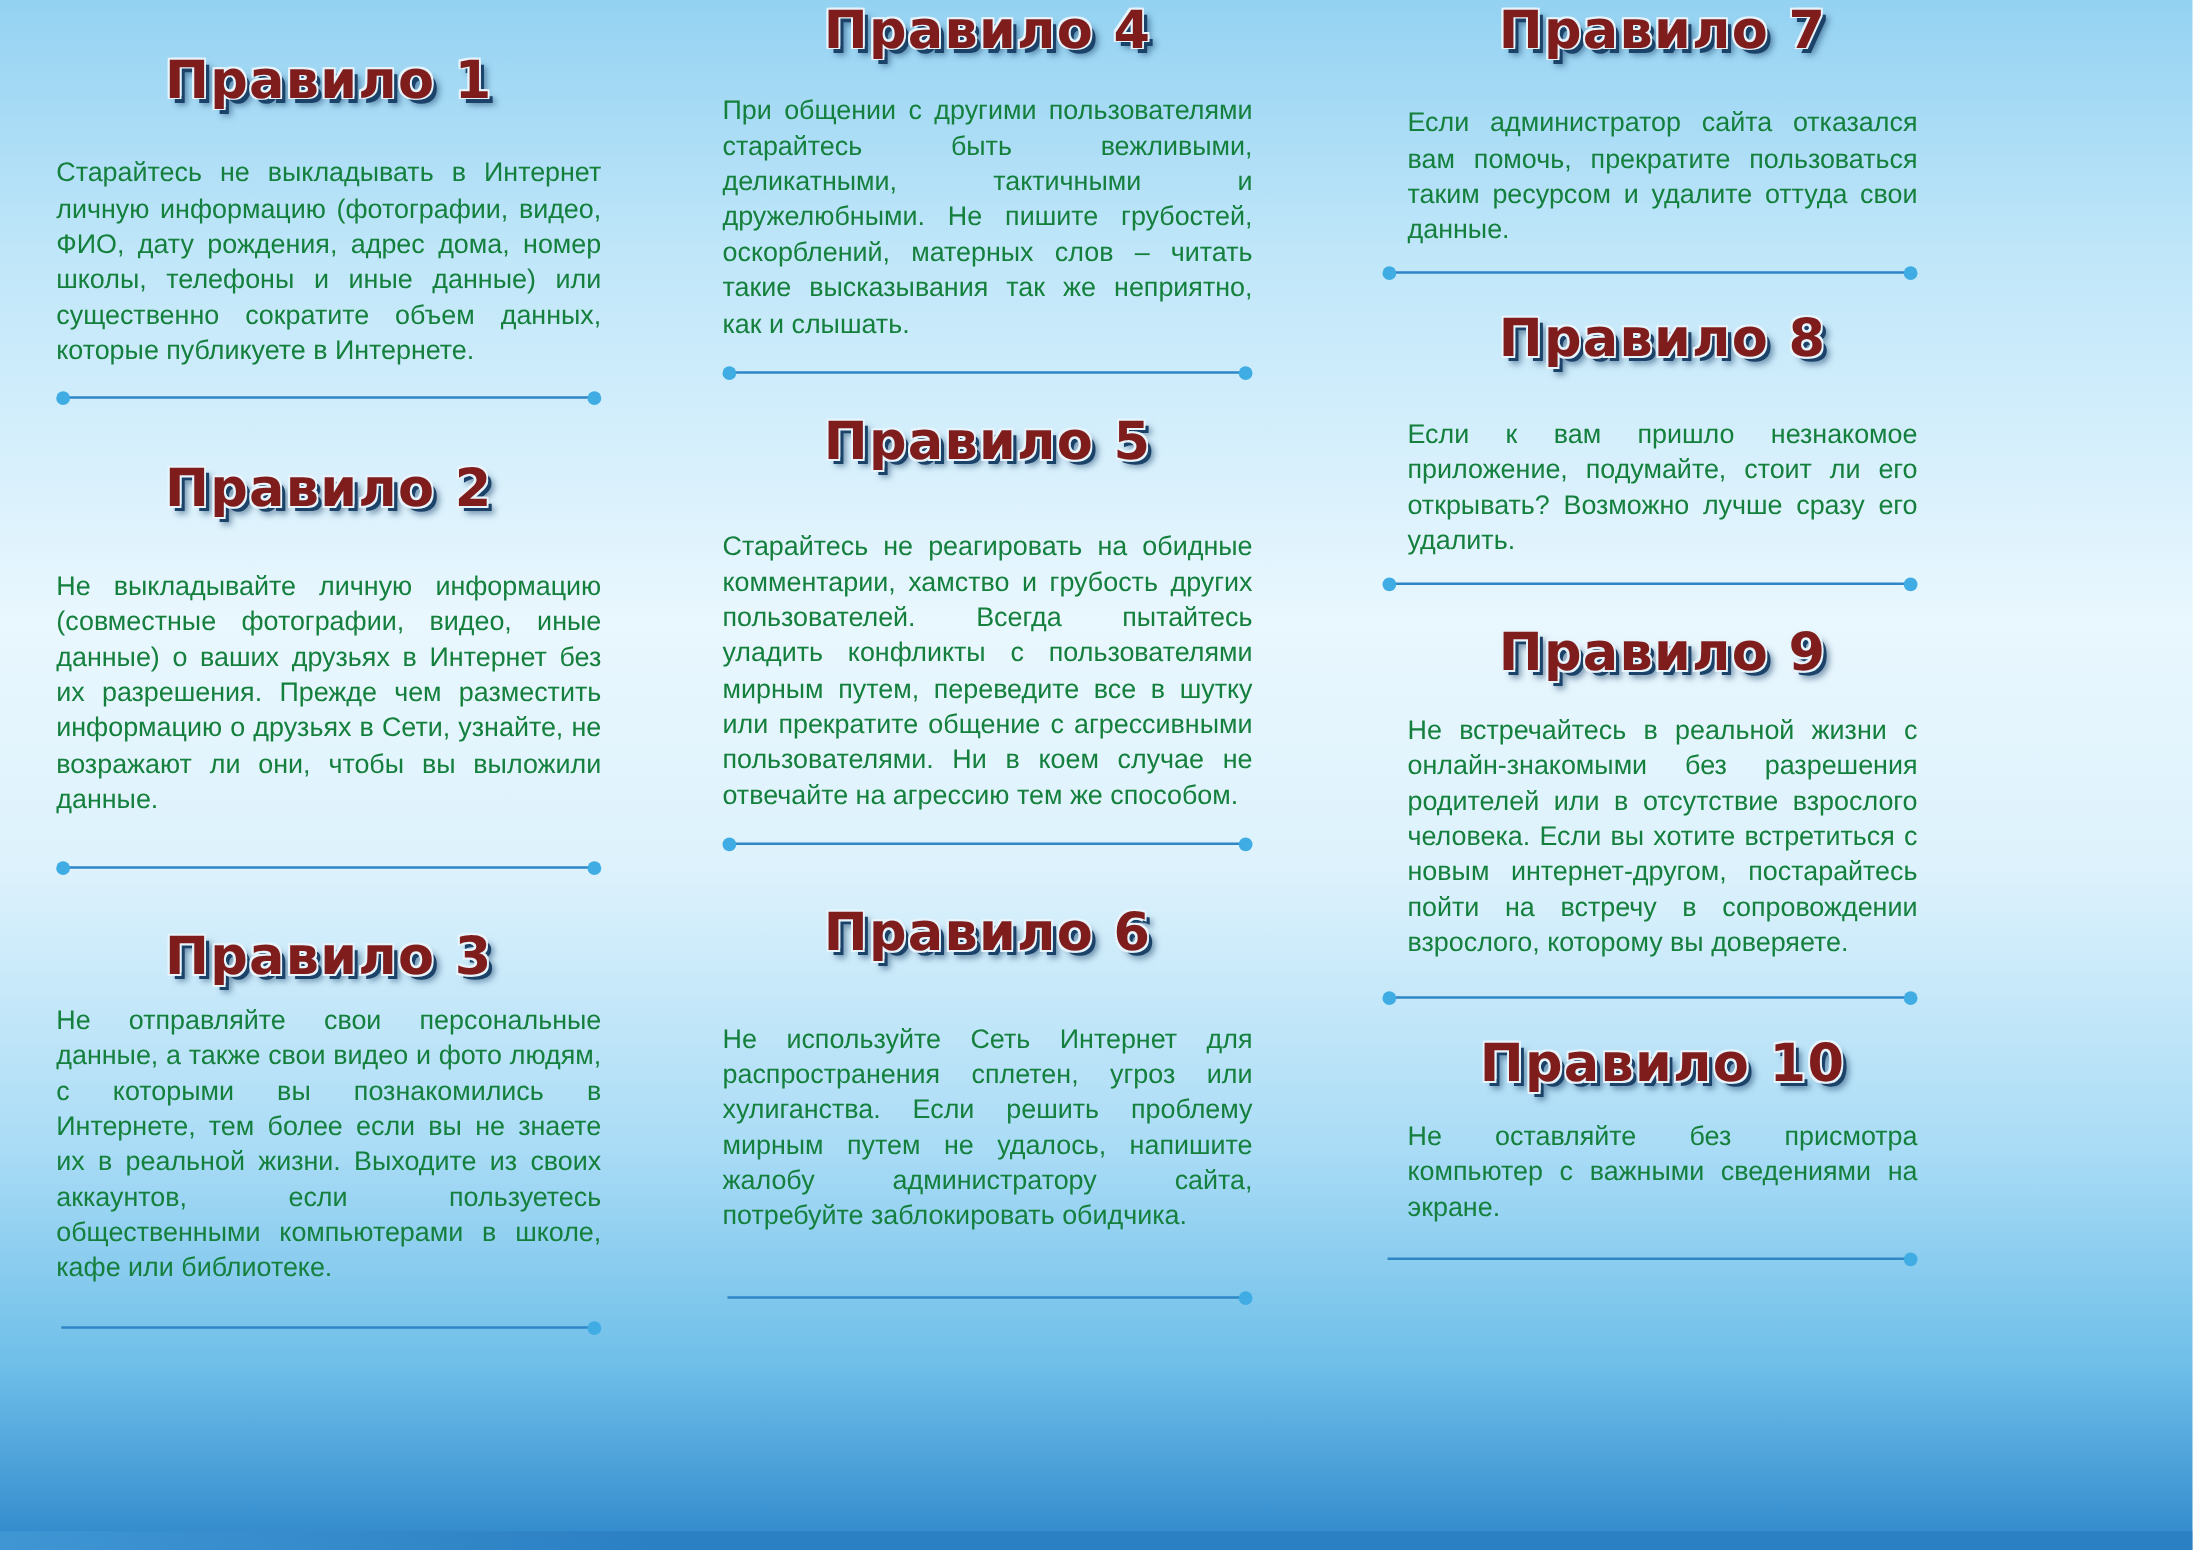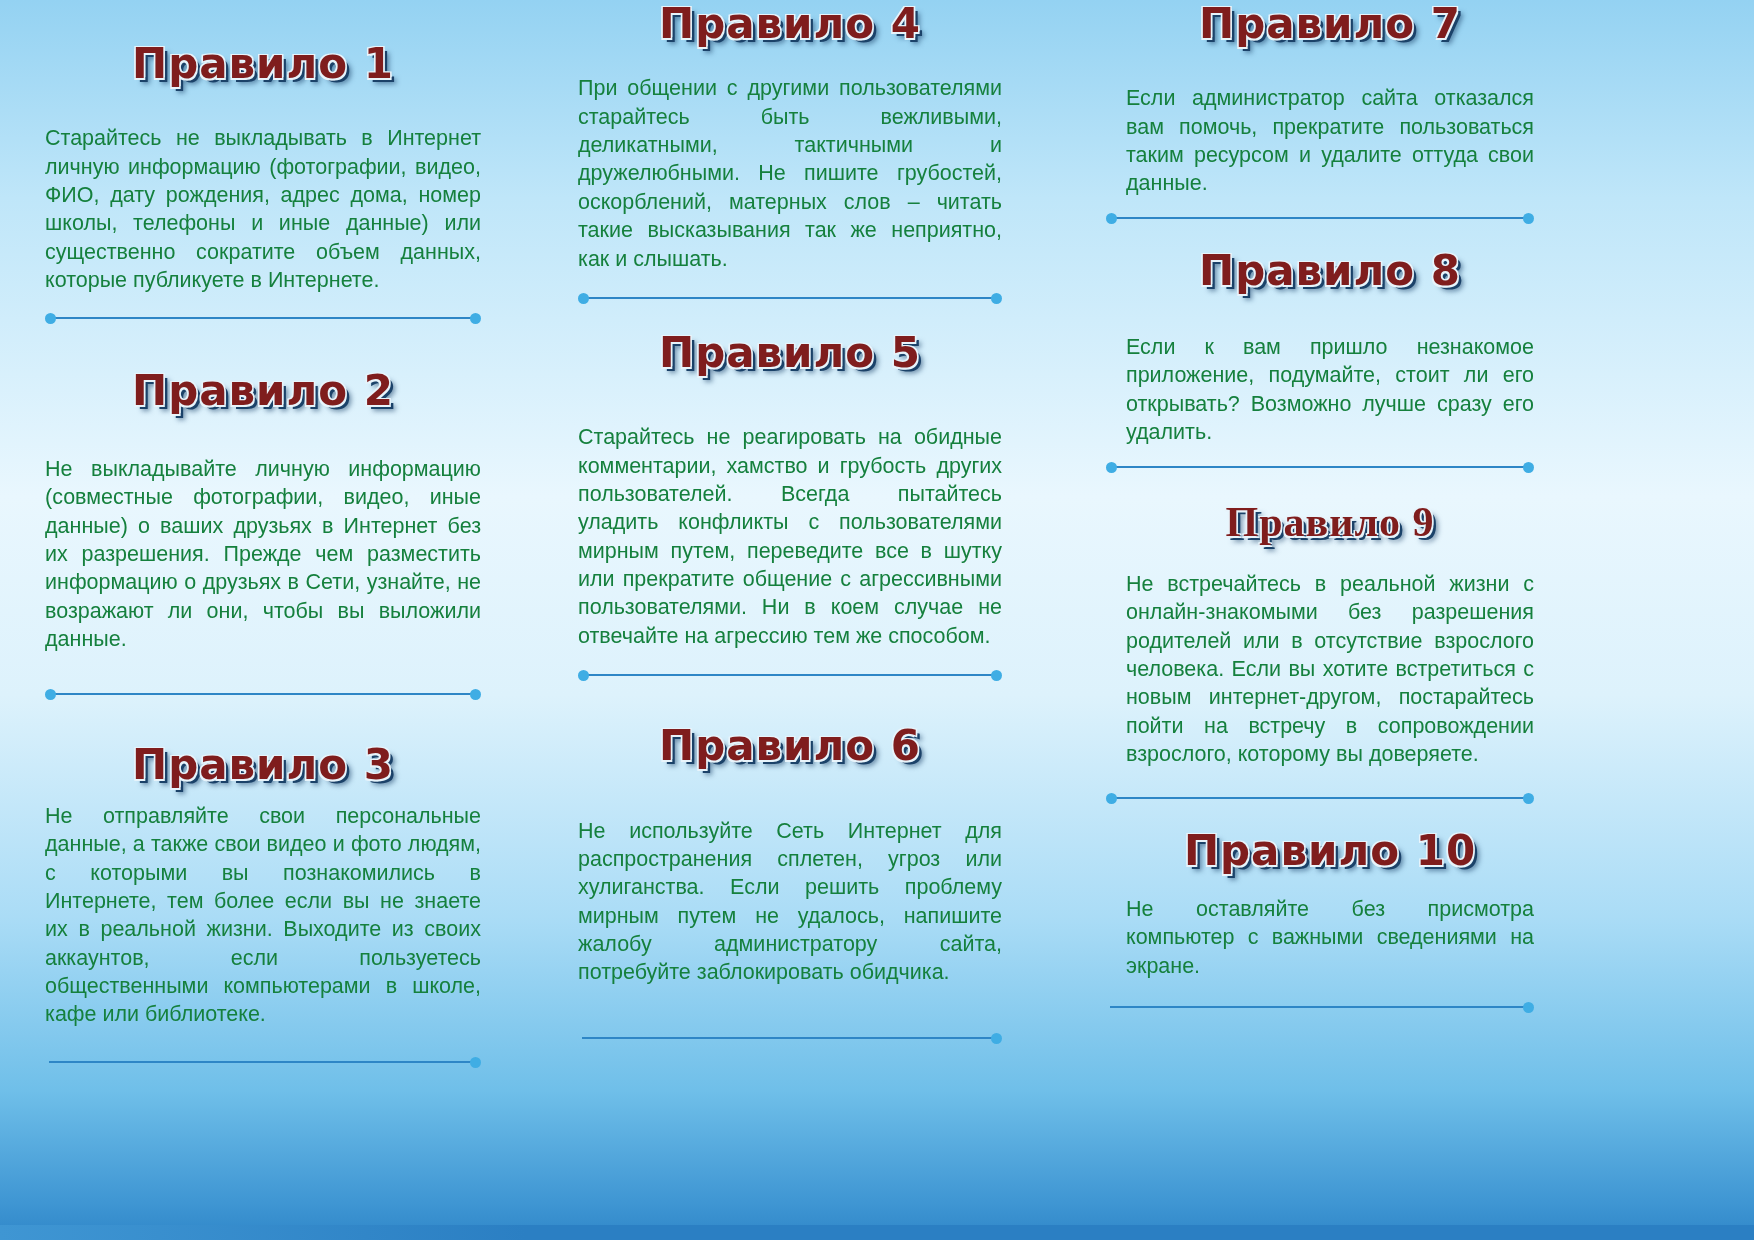--- a/index.html
+++ b/index.html
@@ -105,21 +105,21 @@
   .col-2 .s6 { margin-top: 42px; }
   .col-2 .s6 .rule-title { margin-bottom: 46px; }
   .col-2 .s6 .divider { margin-top: 46px; }
 
   .col-3 .s7 .rule-title { margin-bottom: 36px; }
   .col-3 .s7 .divider { margin-top: 15px; }
   .col-3 .s8 { margin-top: 24px; }
   .col-3 .s8 .rule-title { margin-bottom: 38px; }
   .col-3 .s8 .divider { margin-top: 15px; }
   .col-3 .s9 { margin-top: 26px; }
-  .col-3 .s9 .rule-title { margin-bottom: 24px; font-family: Liberation Serif, serif; }
+  .col-3 .s9 .rule-title { margin-bottom: 24px; }
   .col-3 .s9 .divider { margin-top: 24px; }
   .col-3 .s10 { margin-top: 24px; }
   .col-3 .s10 .rule-title { margin-bottom: 20px; }
   .col-3 .s10 .divider { margin-top: 22px; }
 
   .bottom-bar {
     position: absolute;
     left: 0;
     right: 0;
     bottom: 0;

